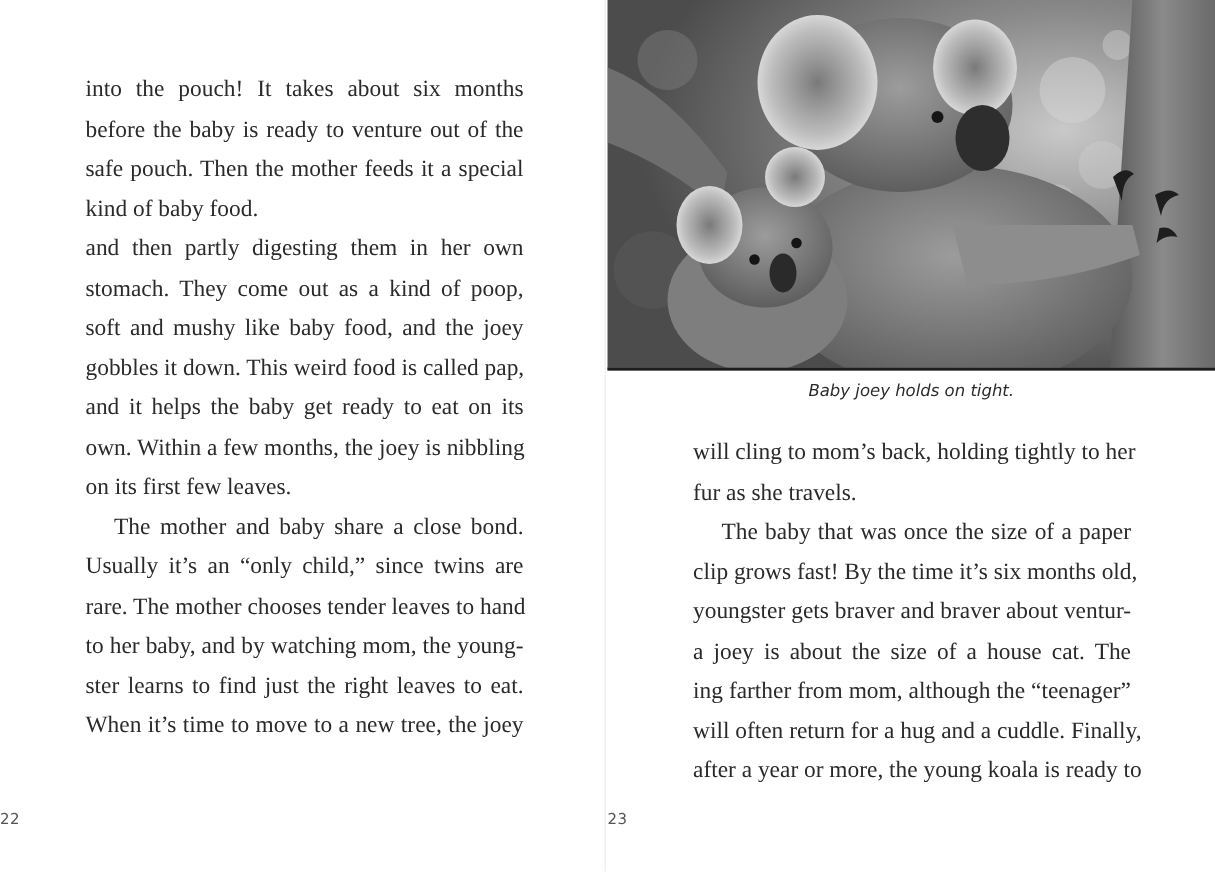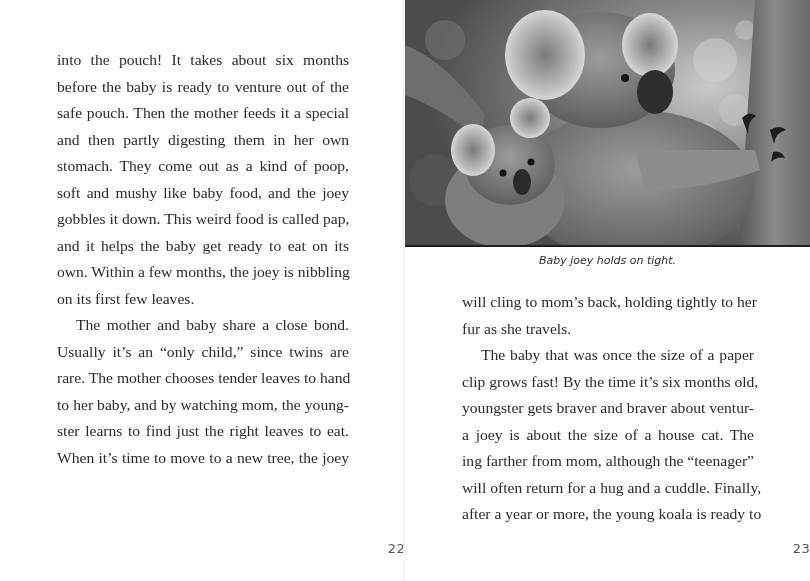--- a/index.html
+++ b/index.html
@@ -40,36 +40,37 @@
       border-bottom: 2px solid #1e1e1e;
     }
     .caption {
       position: absolute; left: 0; width: 405px; top: 254px;
       text-align: center;
       font-family: "DejaVu Sans", "Liberation Sans", sans-serif;
       font-style: italic; font-size: 11px; color: #2b2b2b;
     }
     .page-number {
       position: absolute; top: 541px; width: 405px; left: 0;
-      text-align: right;
+      text-align: left;
       font-family: "DejaVu Sans", "Liberation Sans", sans-serif;
-      font-size: 13px; color: #555555; letter-spacing: 0.3px;
+      font-size: 10px; color: #555555; letter-spacing: 0.3px;
     }
   </style>
 </head>
 <body>
 
 <div class="spread">
 
   <div class="page page-left">
     <div class="text-block">
       <div>
         <span class="line">into the pouch! It takes about six months</span>
         <span class="line">before the baby is ready to venture out of the</span>
         <span class="line">safe pouch. Then the mother feeds it a special</span>
+        <span class="line last">kind of baby food.</span>
       </div>
       <div>
         <span class="line">and then partly digesting them in her own</span>
         <span class="line">stomach. They come out as a kind of poop,</span>
         <span class="line">soft and mushy like baby food, and the joey</span>
         <span class="line">gobbles it down. This weird food is called pap,</span>
         <span class="line">and it helps the baby get ready to eat on its</span>
         <span class="line">own. Within a few months, the joey is nibbling</span>
         <span class="line last">on its first few leaves.</span>
       </div>

